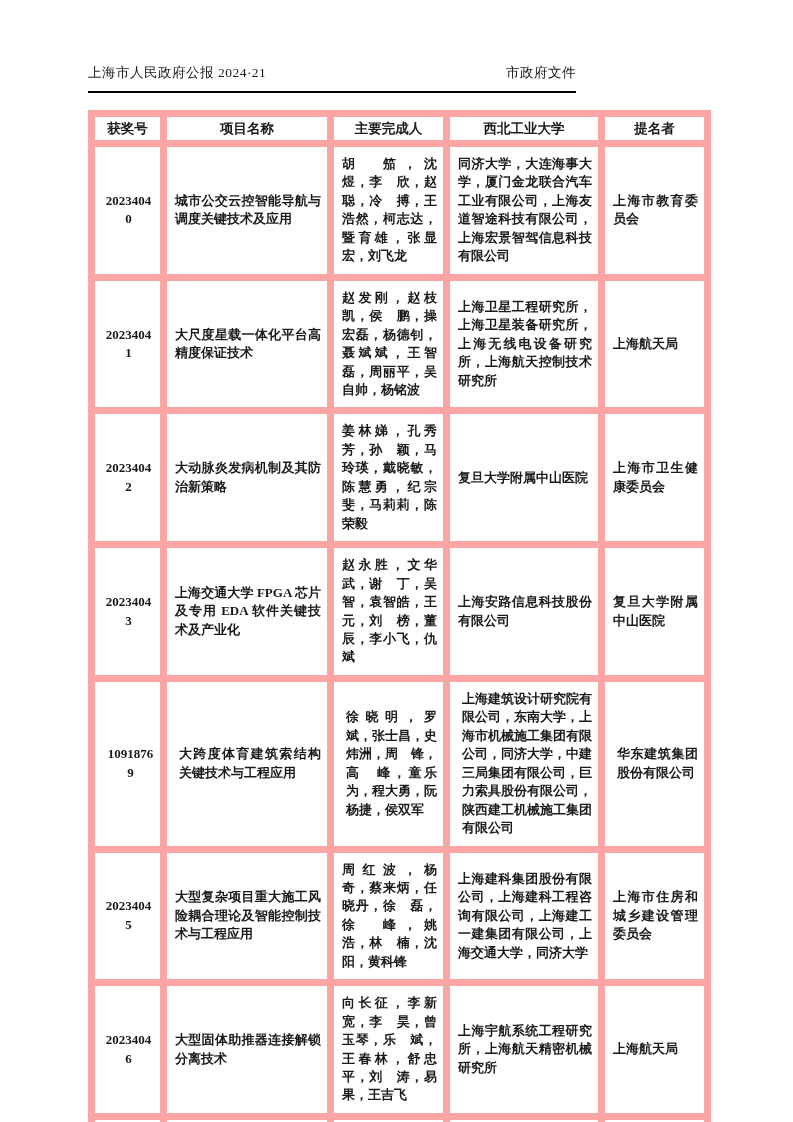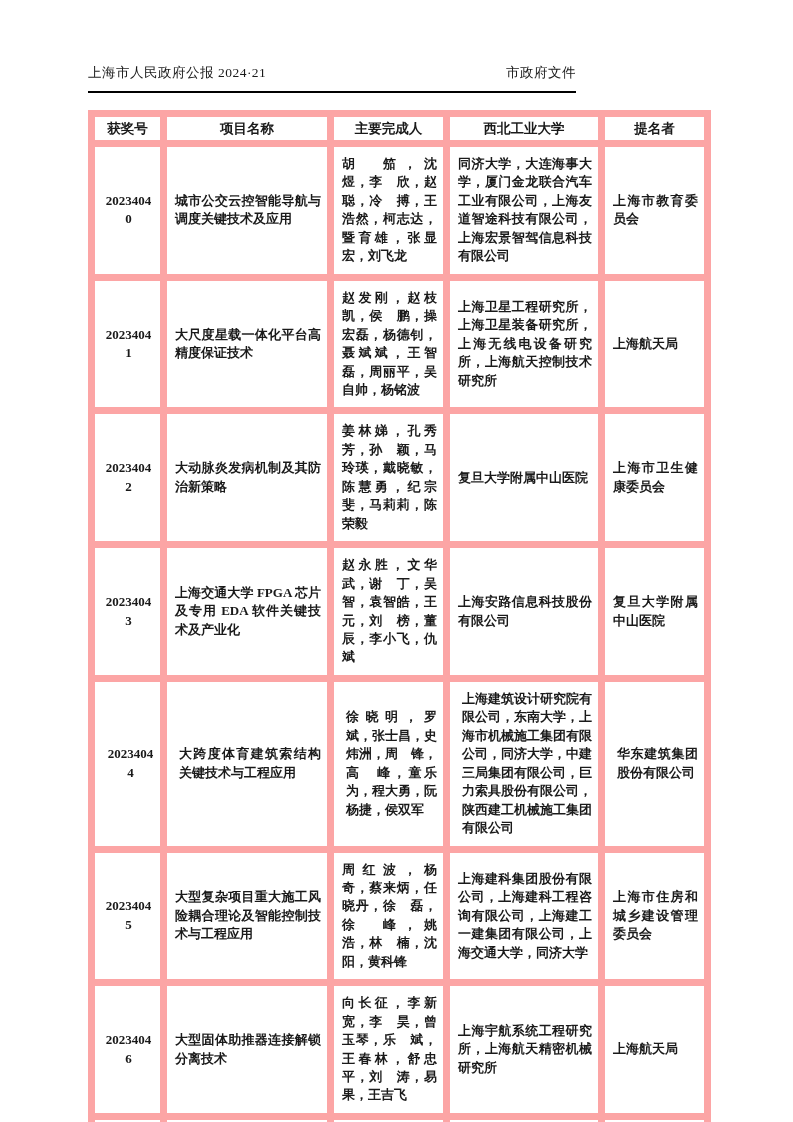--- a/index.html
+++ b/index.html
@@ -151,21 +151,21 @@
 
   <tr>
     <td class="c-id">20234043</td>
     <td class="c-project">上海交通大学 FPGA 芯片及专用 EDA 软件关键技术及产业化</td>
     <td class="c-people">赵永胜，文华武，谢　丁，吴　智，袁智皓，王　元，刘　榜，董　辰，李小飞，仇　斌</td>
     <td class="c-units">上海安路信息科技股份有限公司</td>
     <td class="c-nominator">复旦大学附属中山医院</td>
   </tr>
 
   <tr>
-    <td class="c-id">20234044</td>
+    <td class="c-id">10918769</td>
     <td class="c-project">大跨度体育建筑索结构关键技术与工程应用</td>
     <td class="c-people">徐晓明，罗　斌，张士昌，史炜洲，周　锋，高　峰，童乐为，程大勇，阮杨捷，侯双军</td>
     <td class="c-units">上海建筑设计研究院有限公司，东南大学，上海市机械施工集团有限公司，同济大学，中建三局集团有限公司，巨力索具股份有限公司，陕西建工机械施工集团有限公司</td>
     <td class="c-nominator">华东建筑集团股份有限公司</td>
   </tr>
 
   <tr>
     <td class="c-id">20234045</td>
     <td class="c-project">大型复杂项目重大施工风险耦合理论及智能控制技术与工程应用</td>
     <td class="c-people">周红波，杨　奇，蔡来炳，任晓丹，徐　磊，徐　峰，姚　浩，林　楠，沈　阳，黄科锋</td>

